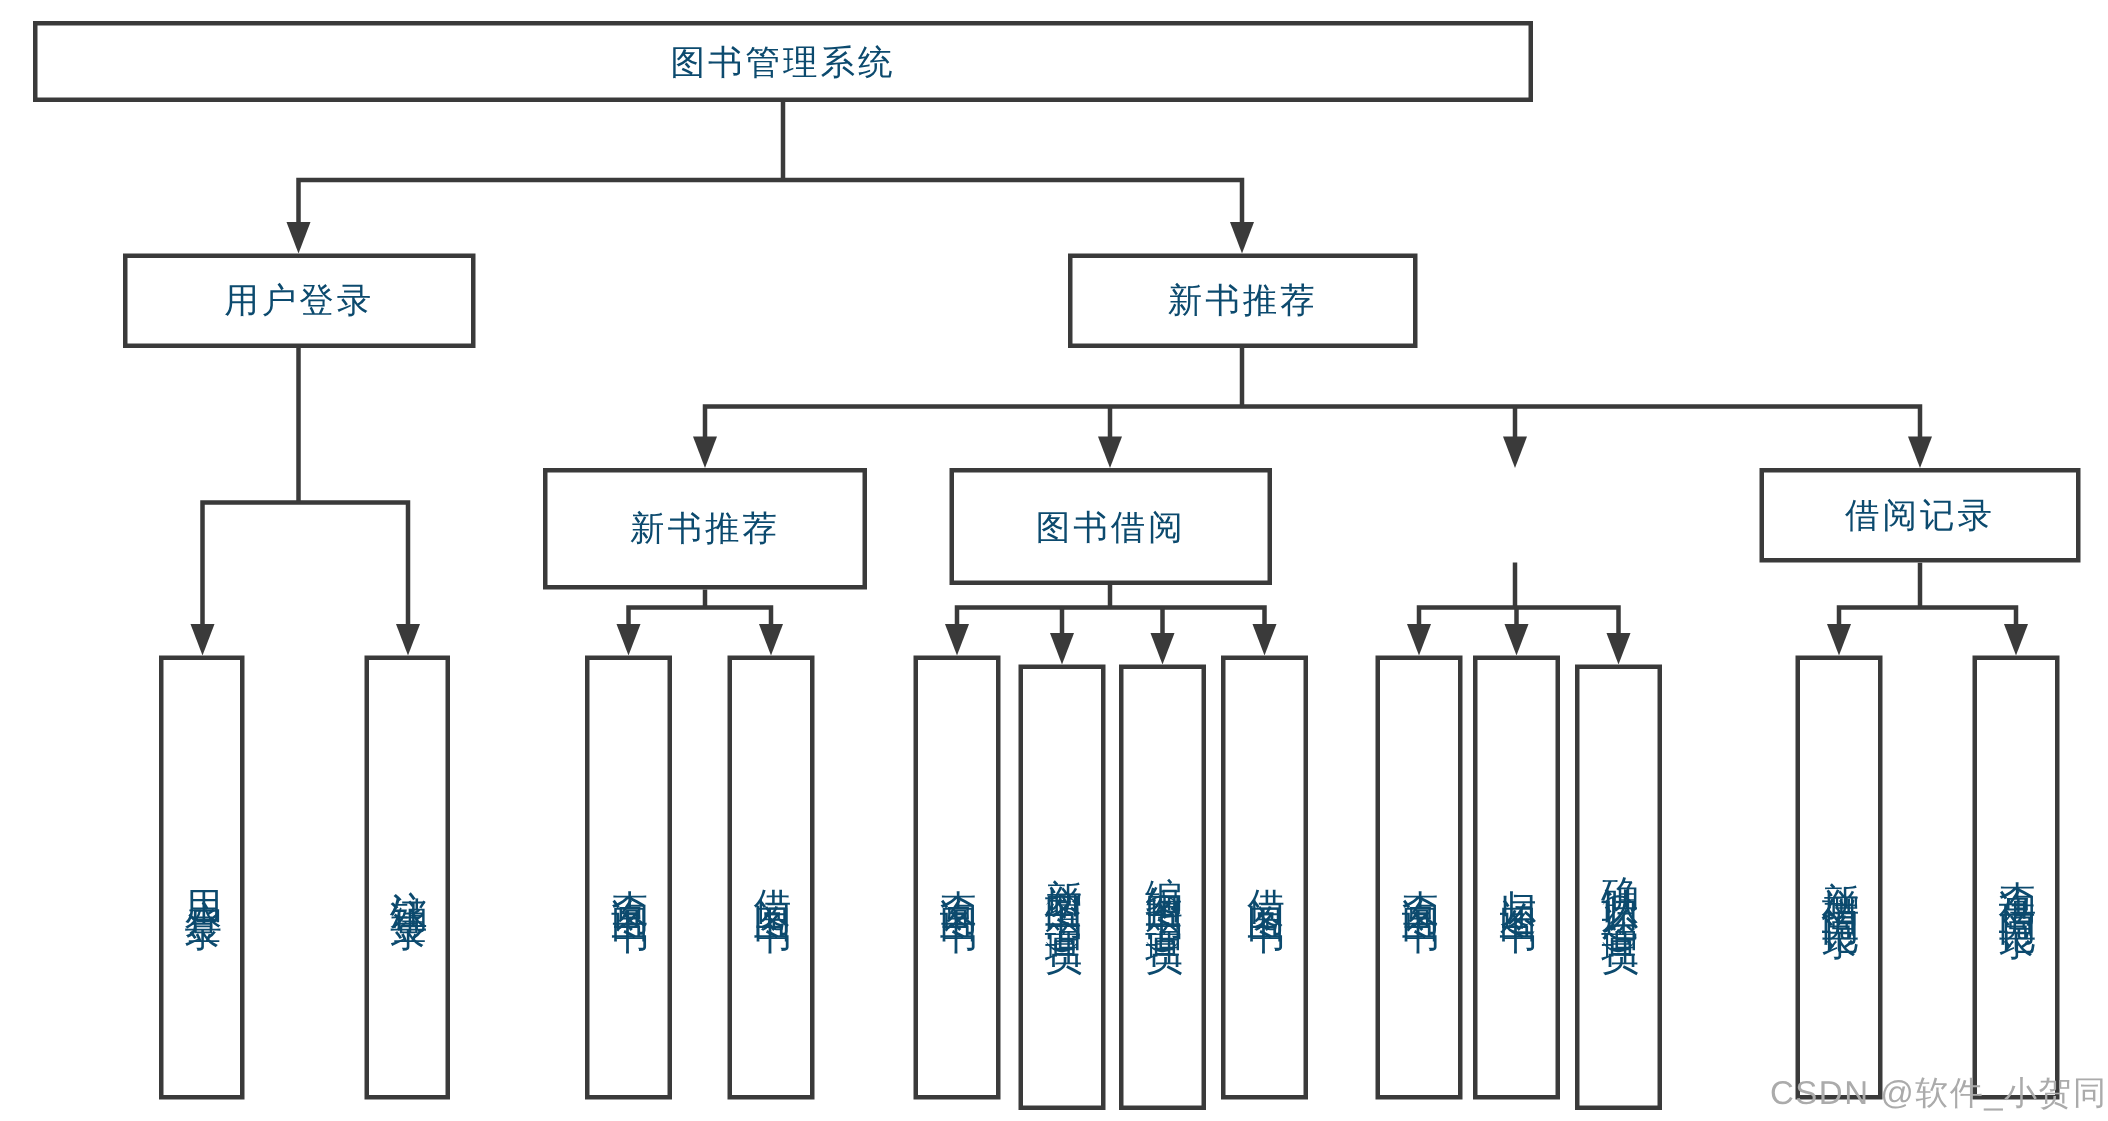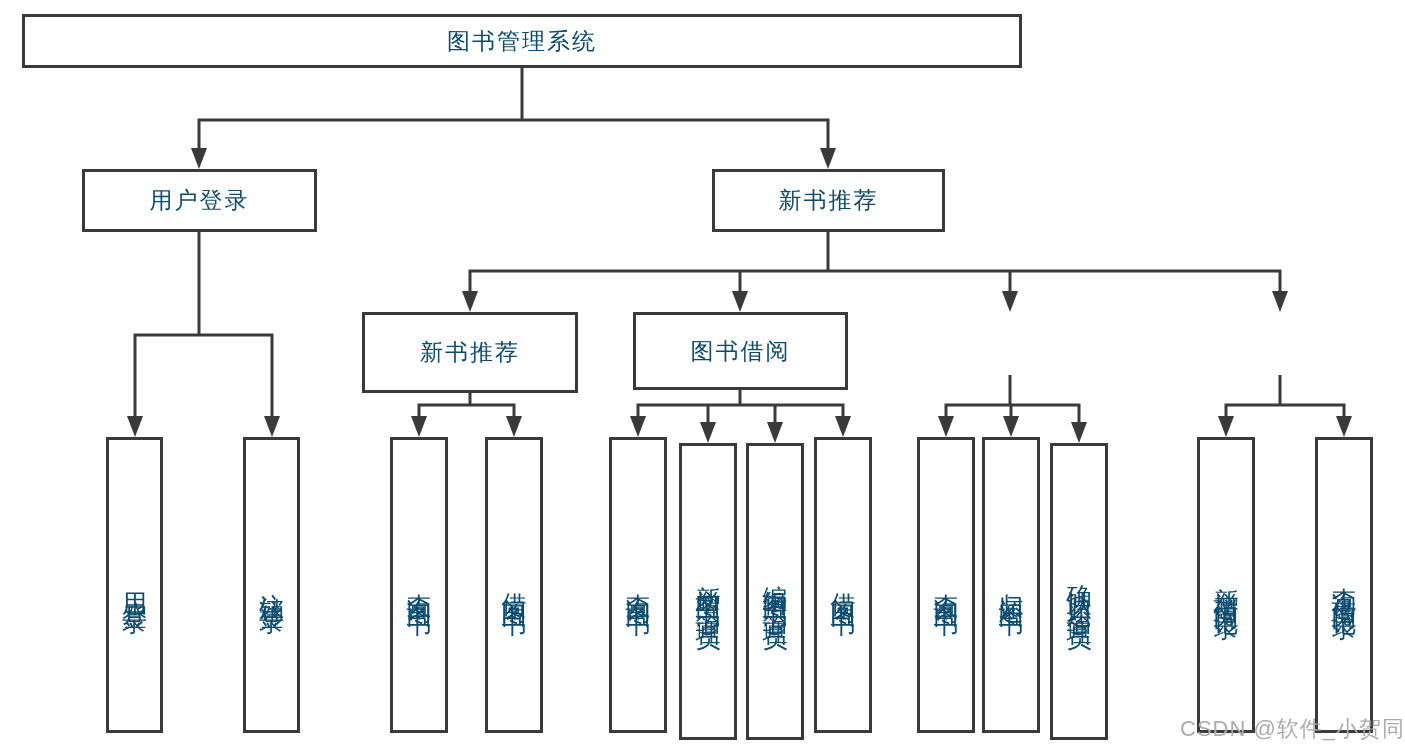--- a/index.html
+++ b/index.html
@@ -120,20 +120,21 @@
     </g>
   </svg>
 
   <div class="node h" style="left:22px;top:14px;width:1000px;height:54px">图书管理系统</div>
 
   <div class="node h" style="left:82px;top:169px;width:235px;height:63px">用户登录</div>
   <div class="node h" style="left:712px;top:169px;width:233px;height:63px">新书推荐</div>
 
   <div class="node h" style="left:362px;top:312px;width:216px;height:81px">新书推荐</div>
   <div class="node h" style="left:633px;top:312px;width:215px;height:78px">图书借阅</div>
+  <div class="node h" style="left:1173px;top:312px;width:214px;height:63px">借阅记录</div>
 
   <div class="node v" style="left:106px;top:437px;width:57px;height:296px">用户登录</div>
   <div class="node v" style="left:243px;top:437px;width:57px;height:296px">注销登录</div>
 
   <div class="node v" style="left:390px;top:437px;width:58px;height:296px">查询图书</div>
   <div class="node v" style="left:485px;top:437px;width:58px;height:296px">借阅图书</div>
 
   <div class="node v" style="left:609px;top:437px;width:58px;height:296px">查询图书</div>
   <div class="node v" style="left:679px;top:443px;width:58px;height:297px">新增图书（管理员）</div>
   <div class="node v" style="left:746px;top:443px;width:58px;height:297px">编辑图书（管理员）</div>

